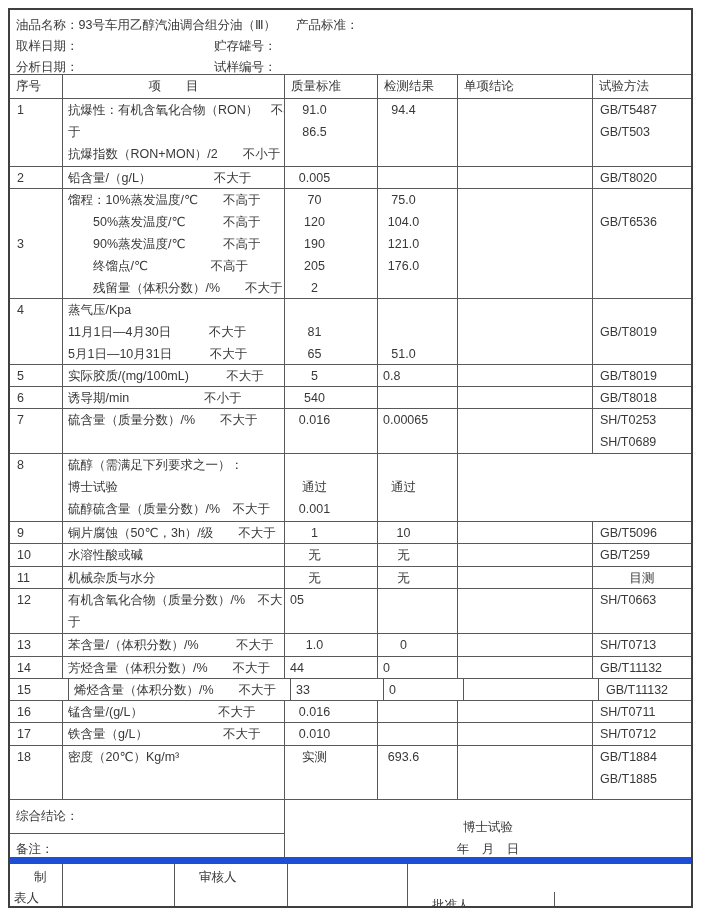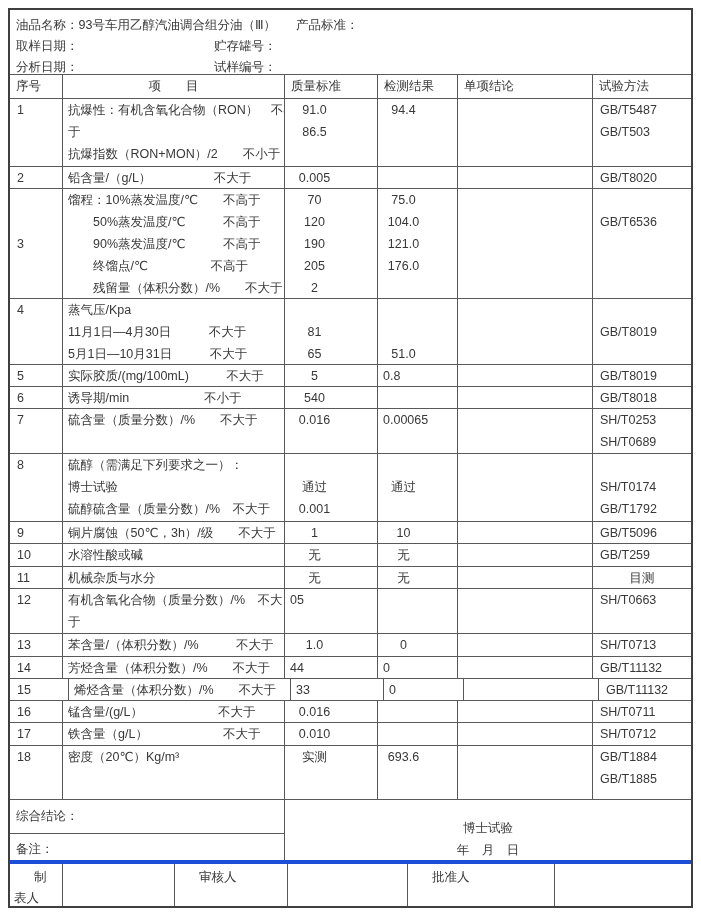--- a/index.html
+++ b/index.html
@@ -28,21 +28,21 @@
   
   .c-no{padding-left:7px;}
   .c-item{padding-left:5px;}
   .c-std{text-align:center;padding-right:33px;}
   .c-std.left{text-align:left;padding-right:0;padding-left:5px;}
   .c-res{text-align:center;padding-right:28px;}
   .c-res.left{text-align:left;padding-right:0;padding-left:5px;}
   .c-met{padding-left:7px;}
   .c-met.center{text-align:center;padding-left:0;}
   
-  .sumwrap{display:flex;height:64px;border-bottom:4px solid #1d4ed8;box-sizing:border-box;justify-content:space-between;}
+  .sumwrap{display:flex;height:64px;border-bottom:7px solid #1d4ed8;box-sizing:border-box;justify-content:space-between;}
   .sumleft{width:275px;box-sizing:border-box;border-right:1px solid #595959;}
   .sumcell{height:34px;box-sizing:border-box;border-bottom:1px solid #595959;padding:6px 0 0 6px;line-height:20px;}
   .notecell{height:29px;box-sizing:border-box;padding:5px 0 0 6px;line-height:20px;}
   .stampcell{flex:1;display:flex;flex-direction:column;justify-content:center;align-items:center;padding-top:18px;box-sizing:border-box;}
   .stampline{height:22px;line-height:22px;text-align:center;white-space:pre;}
   
   .signrow{height:42px;border-bottom:none;}
   .sign-label{padding:3px 0 0 24px;line-height:21px;}
   .sign-first{padding:3px 4px 0 4px;text-indent:20px;line-height:21px;white-space:normal;word-break:break-all;}
 </style>
@@ -235,25 +235,20 @@
           <div class="cell c-std" style="width: 93px;">
             <div class="line"></div>
             <div class="line">通过</div>
             <div class="line">0.001</div>
           </div>
           <div class="cell c-res" style="width: 80px;">
             <div class="line"></div>
             <div class="line">通过</div>
           </div>
           <div class="cell c-con" style="width: 135px;"></div>
-          <div class="cell c-met">
-            <div class="line"></div>
-            <div class="line">SH/T0174</div>
-            <div class="line">GB/T1792</div>
-          </div>
         </div>
         <div class="row" style="height: 22px;">
           <div class="cell c-no" style="width: 53px;">
             <div class="line">9</div>
           </div>
           <div class="cell c-item" style="width: 222px;">
             <div class="line">铜片腐蚀（50℃，3h）/级　　不大于</div>
           </div>
           <div class="cell c-std" style="width: 93px;">
             <div class="line">1</div>
@@ -435,18 +430,18 @@
         <div class="stampline">博士试验</div>
         <div class="stampline">年　月　日</div>
       </div>
     </div>
 
     <div class="row signrow" id="signrow">
         <div class="cell sign-first" style="width: 53px;">制表人</div>
         <div class="cell sign-label" style="width: 112px;"></div>
         <div class="cell sign-label" style="width: 113px;">审核人</div>
         <div class="cell sign-label" style="width: 120px;"></div>
-        <div class="cell sign-label" style="width: 147px;">批准人</div>
+        <div class="cell sign-label" style="width: 147px; margin-top: 28px;">批准人</div>
         <div class="cell sign-label"></div>
       </div>
 
   </div>
 </div>
 
 </body></html>

